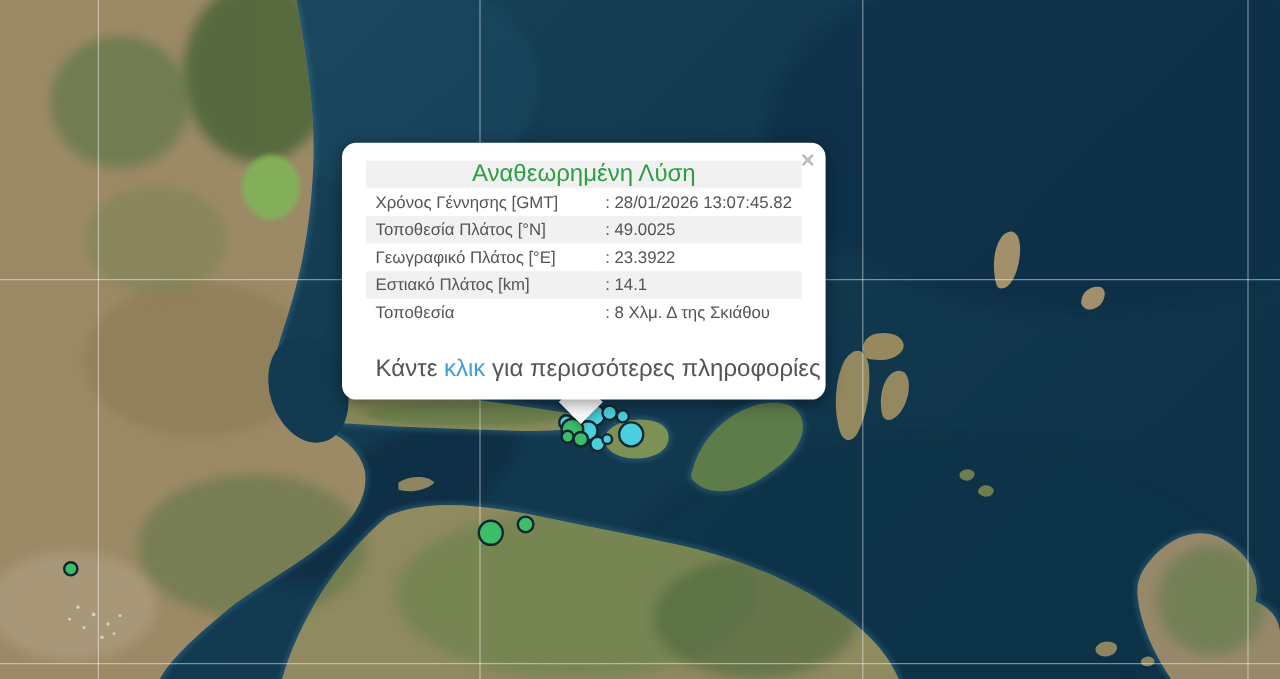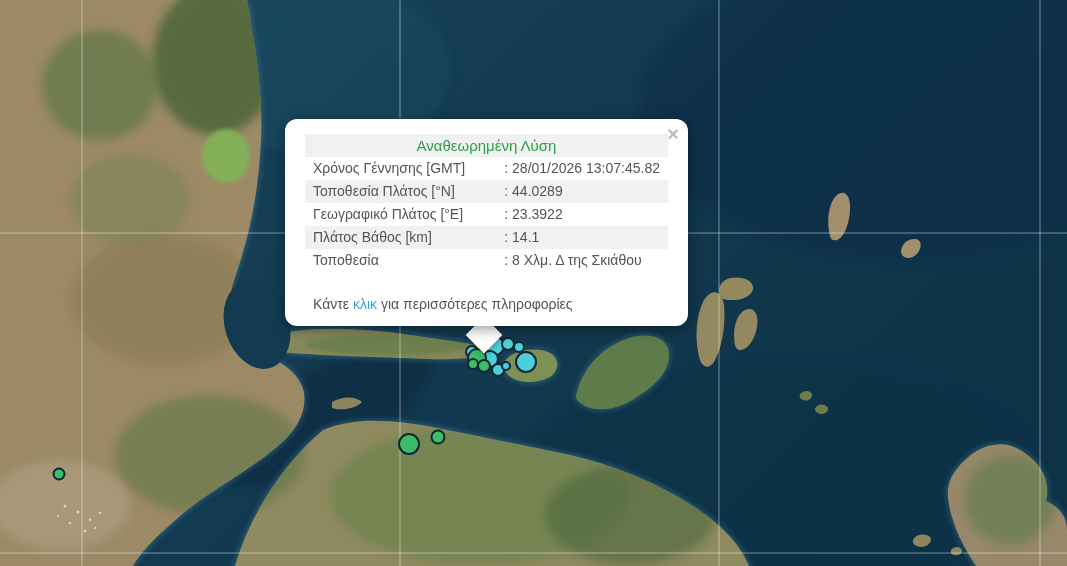--- a/index.html
+++ b/index.html
@@ -15,23 +15,23 @@
          background:#ffffff;transform:rotate(45deg);z-index:5;
          box-shadow:2px 2px 6px rgba(0,0,0,0.25);}
   .popup-close{position:absolute;top:5px;right:9px;font-size:20px;line-height:20px;
          font-weight:bold;color:#b5bdc6;cursor:pointer;user-select:none;}
   .popup-inner{padding:15px 20px 14px 20px;}
   table.eq{border-collapse:collapse;width:100%;font-size:14px;color:#545454;}
   table.eq tr{height:23px;}
   table.eq tr:nth-child(odd){background:#f1f1f1;}
   table.eq tr:nth-child(even){background:#ffffff;}
   table.eq td{padding:2px 8px;line-height:19px;white-space:nowrap;}
-  td.title-cell{text-align:center;color:var(--title-color);font-size:15px;}
+  td.title-cell{text-align:center;color:var(--title-color);font-size:20px;}
   td.lbl{width:182px;margin-top:12px;}
-  .popup-footer{font-size:14px;color:#545454;padding:24px 8px 0 8px;white-space:nowrap;}
+  .popup-footer{font-size:20px;color:#545454;padding:24px 8px 0 8px;white-space:nowrap;}
   .popup-footer a{color:var(--link-color);text-decoration:none;cursor:pointer;}
 </style>
 </head>
 <body>
 
 <div id="app">
 
   <svg id="map-svg" viewBox="0 0 1067 566" xmlns="http://www.w3.org/2000/svg">
     <defs>
       <linearGradient id="sea" x1="0" y1="0" x2="1" y2="0.55">
@@ -186,28 +186,28 @@
         <tbody>
             <tr>
           <td colspan="2" class="title-cell">Αναθεωρημένη Λύση</td>
         </tr>
         <tr>
           <td class="lbl">Χρόνος Γέννησης [GMT]</td>
           <td>: 28/01/2026 13:07:45.82</td>
         </tr>
         <tr>
           <td class="lbl">Τοποθεσία Πλάτος [°N]</td>
-          <td>: 44.0289</td>
+          <td>: 49.0025</td>
         </tr>
         <tr>
           <td class="lbl">Γεωγραφικό Πλάτος [°E]</td>
           <td>: 23.3922</td>
         </tr>
         <tr>
-          <td class="lbl">Πλάτος Βάθος [km]</td>
+          <td class="lbl">Εστιακό Πλάτος [km]</td>
           <td>: 14.1</td>
         </tr>
         <tr>
           <td class="lbl">Τοποθεσία</td>
           <td>: 8 Χλμ. Δ της Σκιάθου</td>
         </tr>
       </tbody>
         </table>
       <div class="popup-footer">
         <span>Κάντε </span><a>κλικ</a><span> για περισσότερες πληροφορίες</span>

